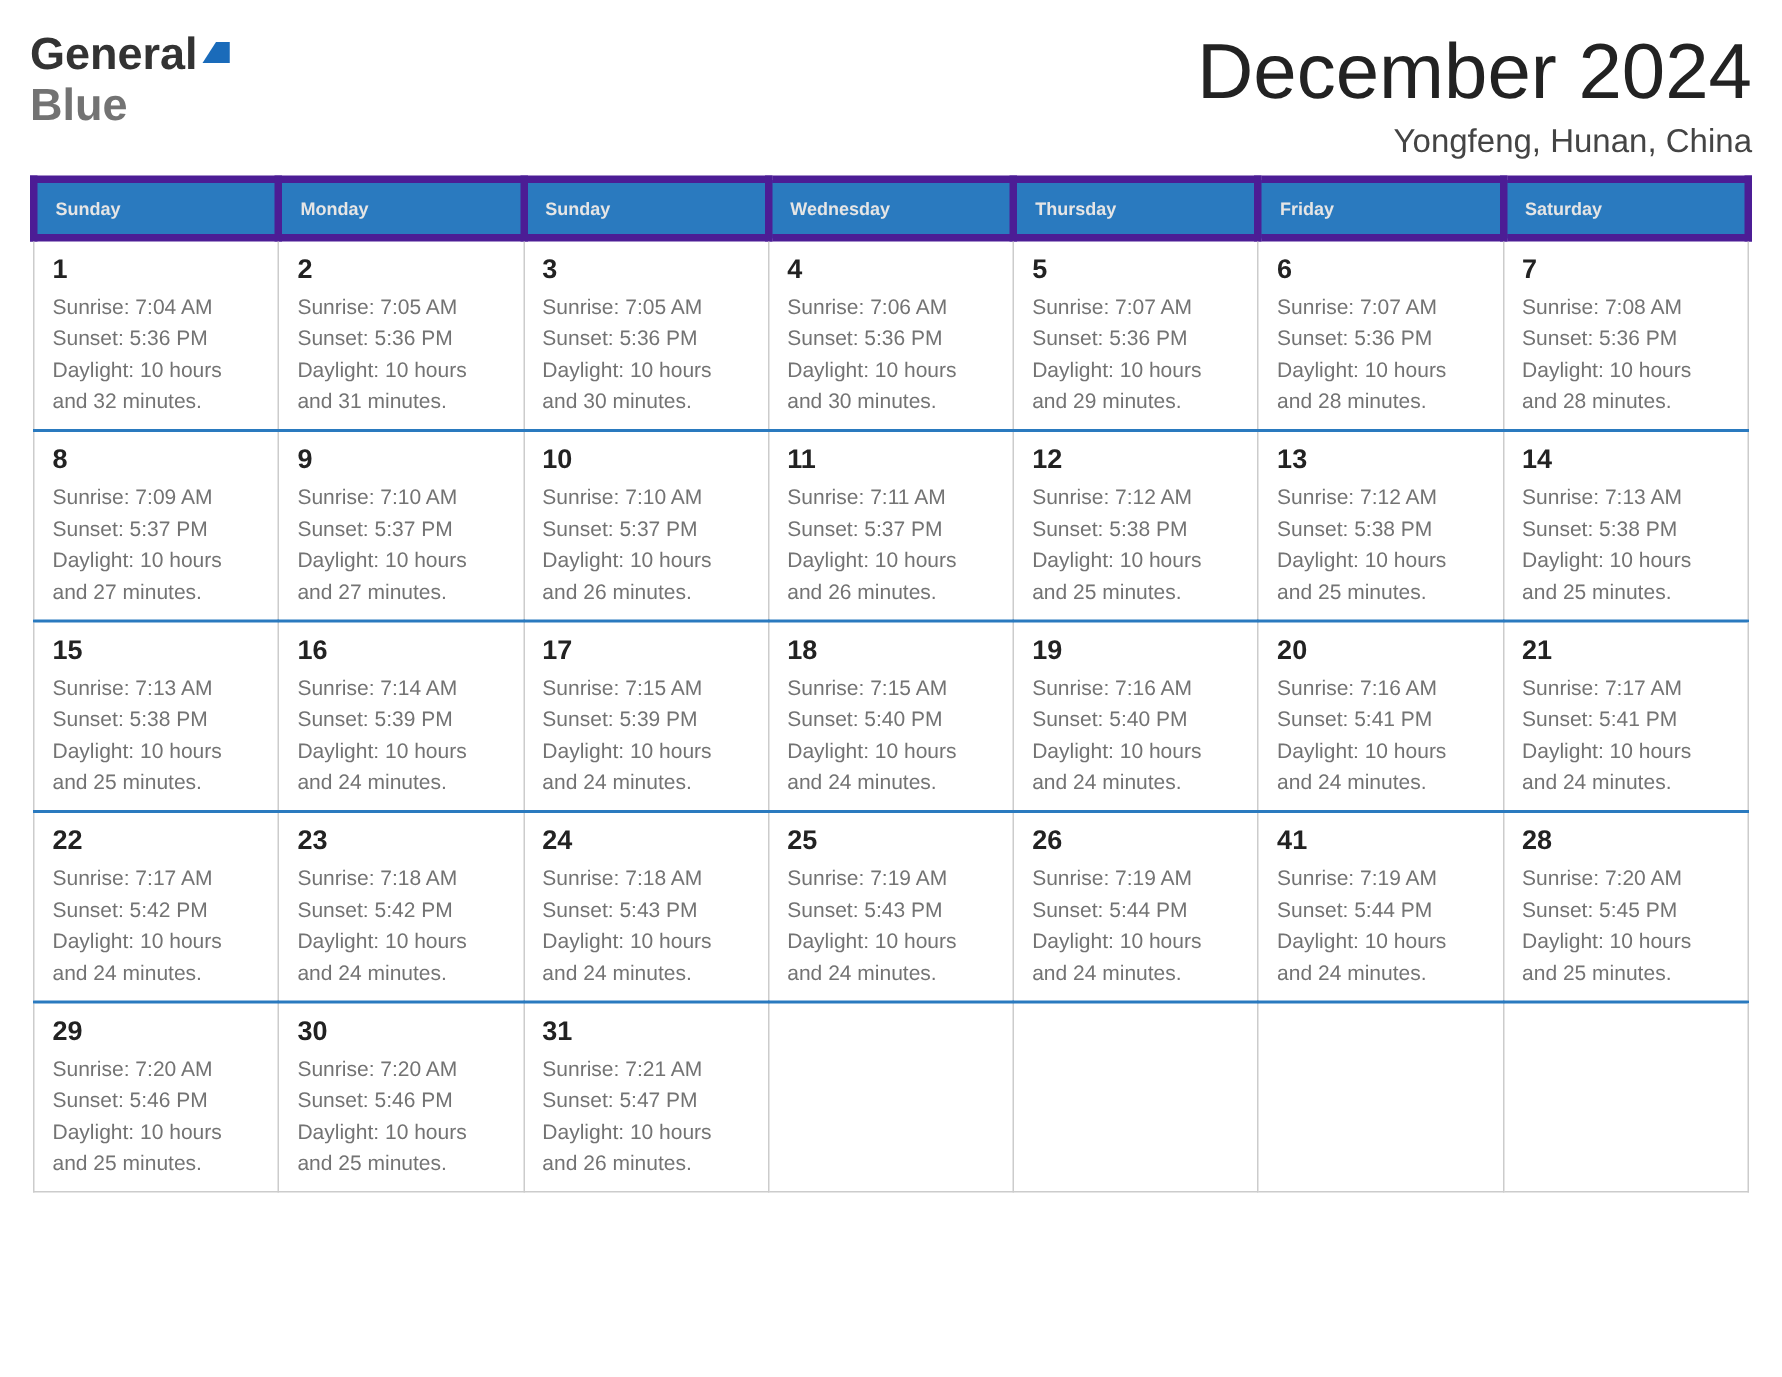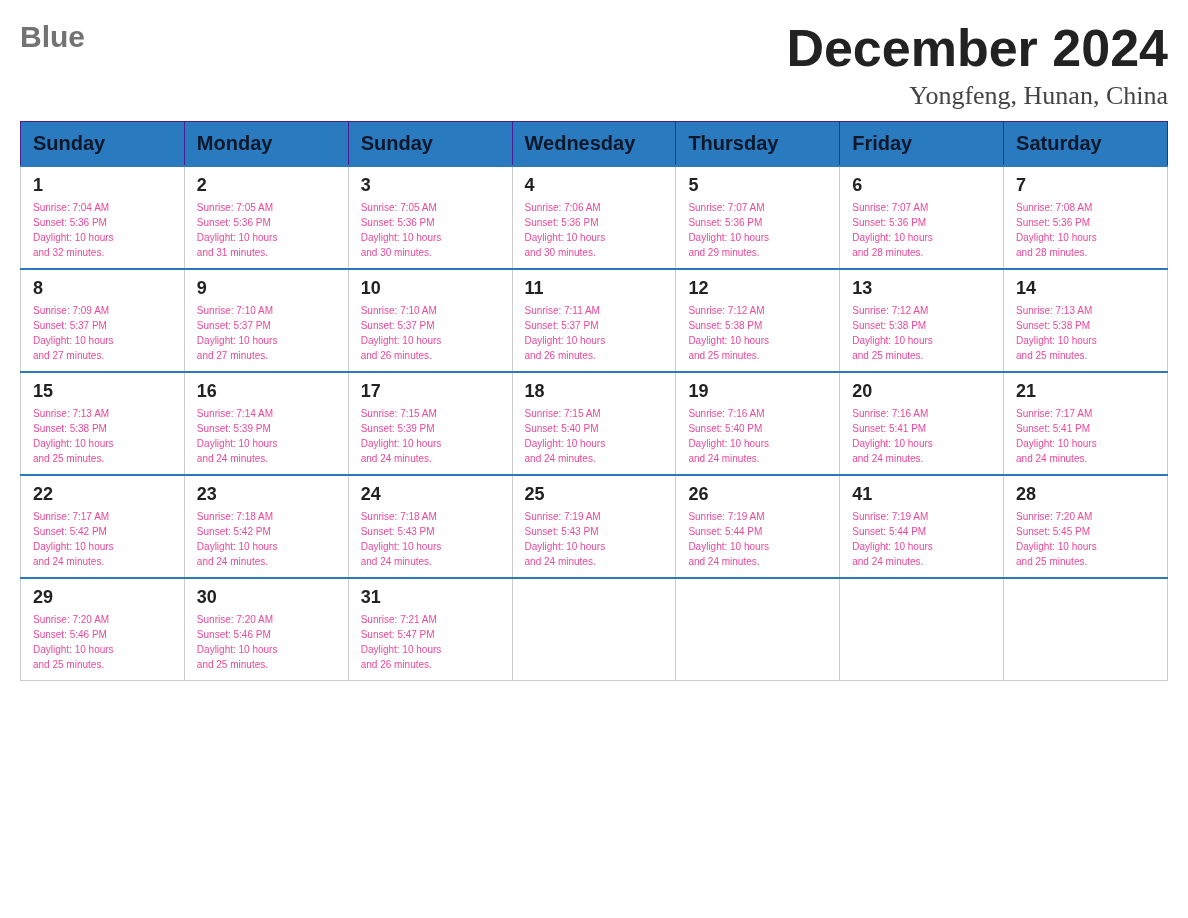--- a/index.html
+++ b/index.html
@@ -23,79 +23,83 @@
     }
     .logo-line {
       display: flex;
       align-items: center;
     }
     .title-area {
       text-align: right;
     }
     .month-title {
       font-size: 52px;
-      font-weight: bold;
+      font-weight: normal;
       color: #222;
       line-height: 1.1;
     }
     .location-title {
-      font-size: 26px;
+      font-size: 22px;
       color: #444;
       margin-top: 4px;
-      font-family: Liberation Serif, serif;
     }
     table {
       width: 100%;
       border-collapse: collapse;
       margin-top: 10px;
     }
     thead tr {
       background-color: #2a7abf;
     }
     thead th {
-      color: #0f172a;
-      font-size: 20px;
+      color: #e5e5e5;
+      font-size: 12px;
       font-weight: 600;
       padding: 10px 12px;
       text-align: left;
-      border: 1px solid #4c1d95;
+      border: 5px solid #4c1d95;
     }
     tbody td {
       vertical-align: top;
       padding: 8px 12px;
       border: 1px solid #ccc;
       font-size: 14px;
       color: #333;
       width: 14.28%;
       min-height: 110px;
     }
     .day-number {
       font-size: 18px;
       font-weight: bold;
       color: #222;
       display: block;
       margin-bottom: 4px;
     }
     .day-info {
-      font-size: 10px;
+      font-size: 14px;
       line-height: 1.5;
-      color: #ec4899;
+      color: #737373;
     }
     tbody tr {
       border-top: 2px solid #2a7abf;
     }
     .empty-cell {
       background: #fff;
     }
   </style>
 </head>
 <body>
 
 <div class="header">
   <div class="logo">
+    <div class="logo-line">
+      <span style="font-size:30px;font-weight:bold;color:#333;">General</span>
+      <span style="display:inline-block;width:0;height:0;border-left:9px solid transparent;border-right:0px solid transparent;border-bottom:14px solid #1a6bba;margin-left:3px;position:relative;top:-2px;"></span>
+      <span style="display:inline-block;width:0;height:0;border-left:9px solid #1a6bba;border-right:0px solid transparent;border-bottom:14px solid #1a6bba;position:relative;top:-2px;"></span>
+    </div>
     <div>
       <span style="font-size:30px;font-weight:bold;color:#737373;">Blue</span>
     </div>
   </div>
   <div class="title-area">
     <div class="month-title">December 2024</div>
     <div class="location-title">Yongfeng, Hunan, China</div>
   </div>
 </div>
 

